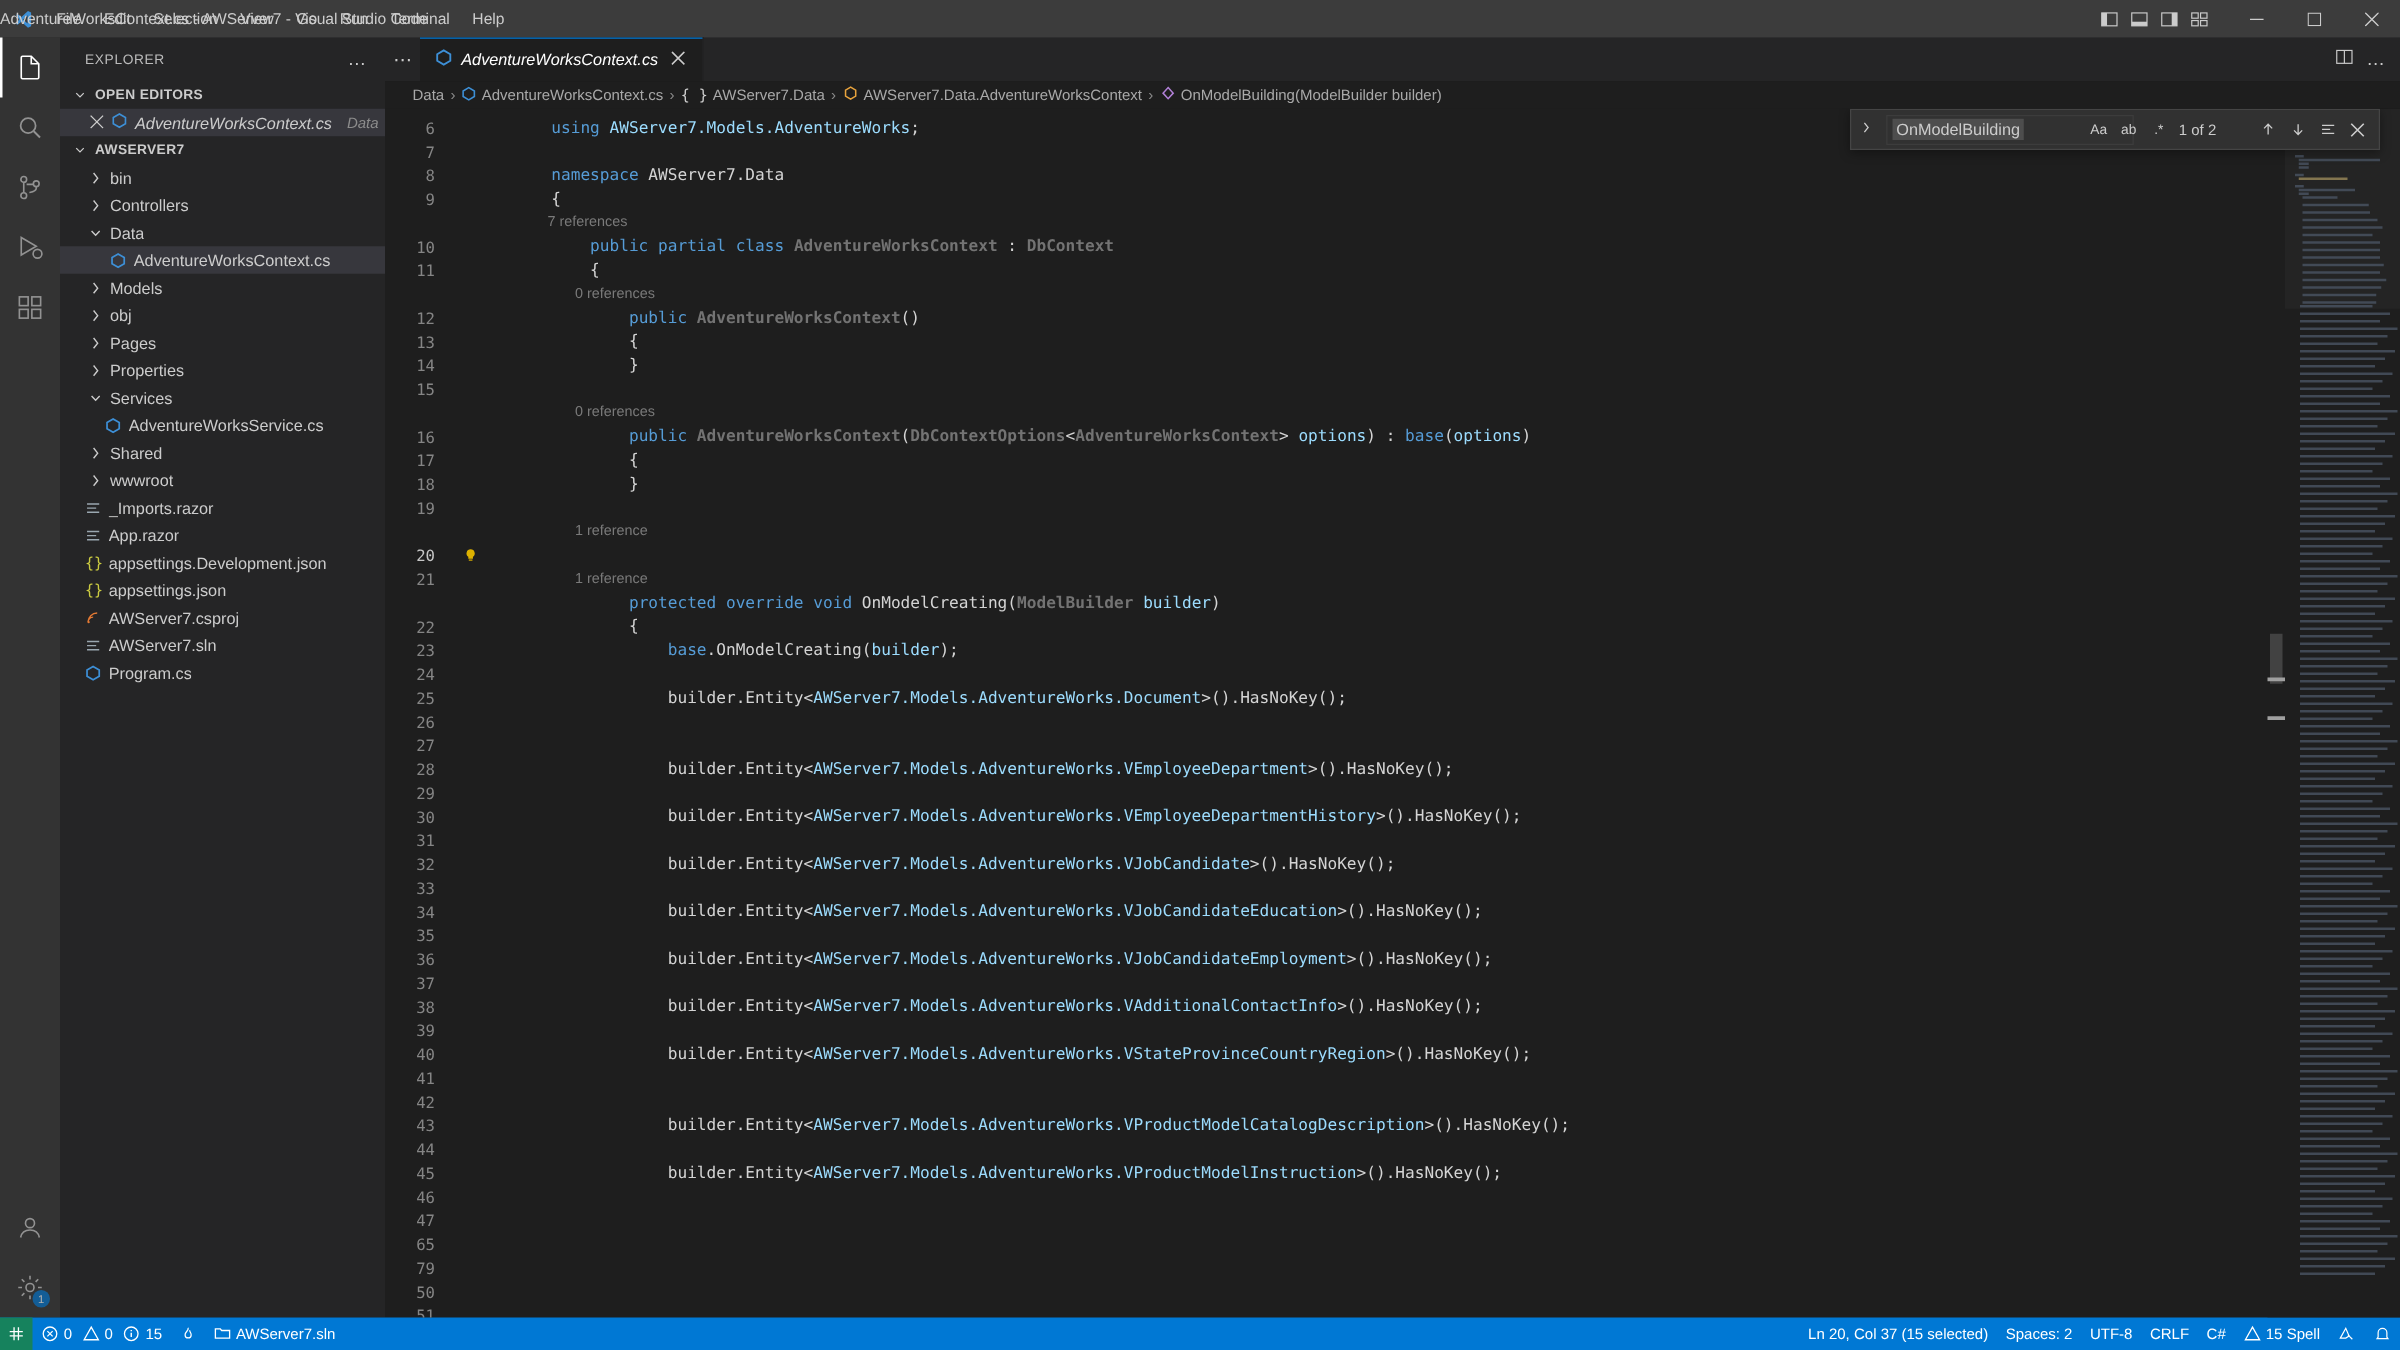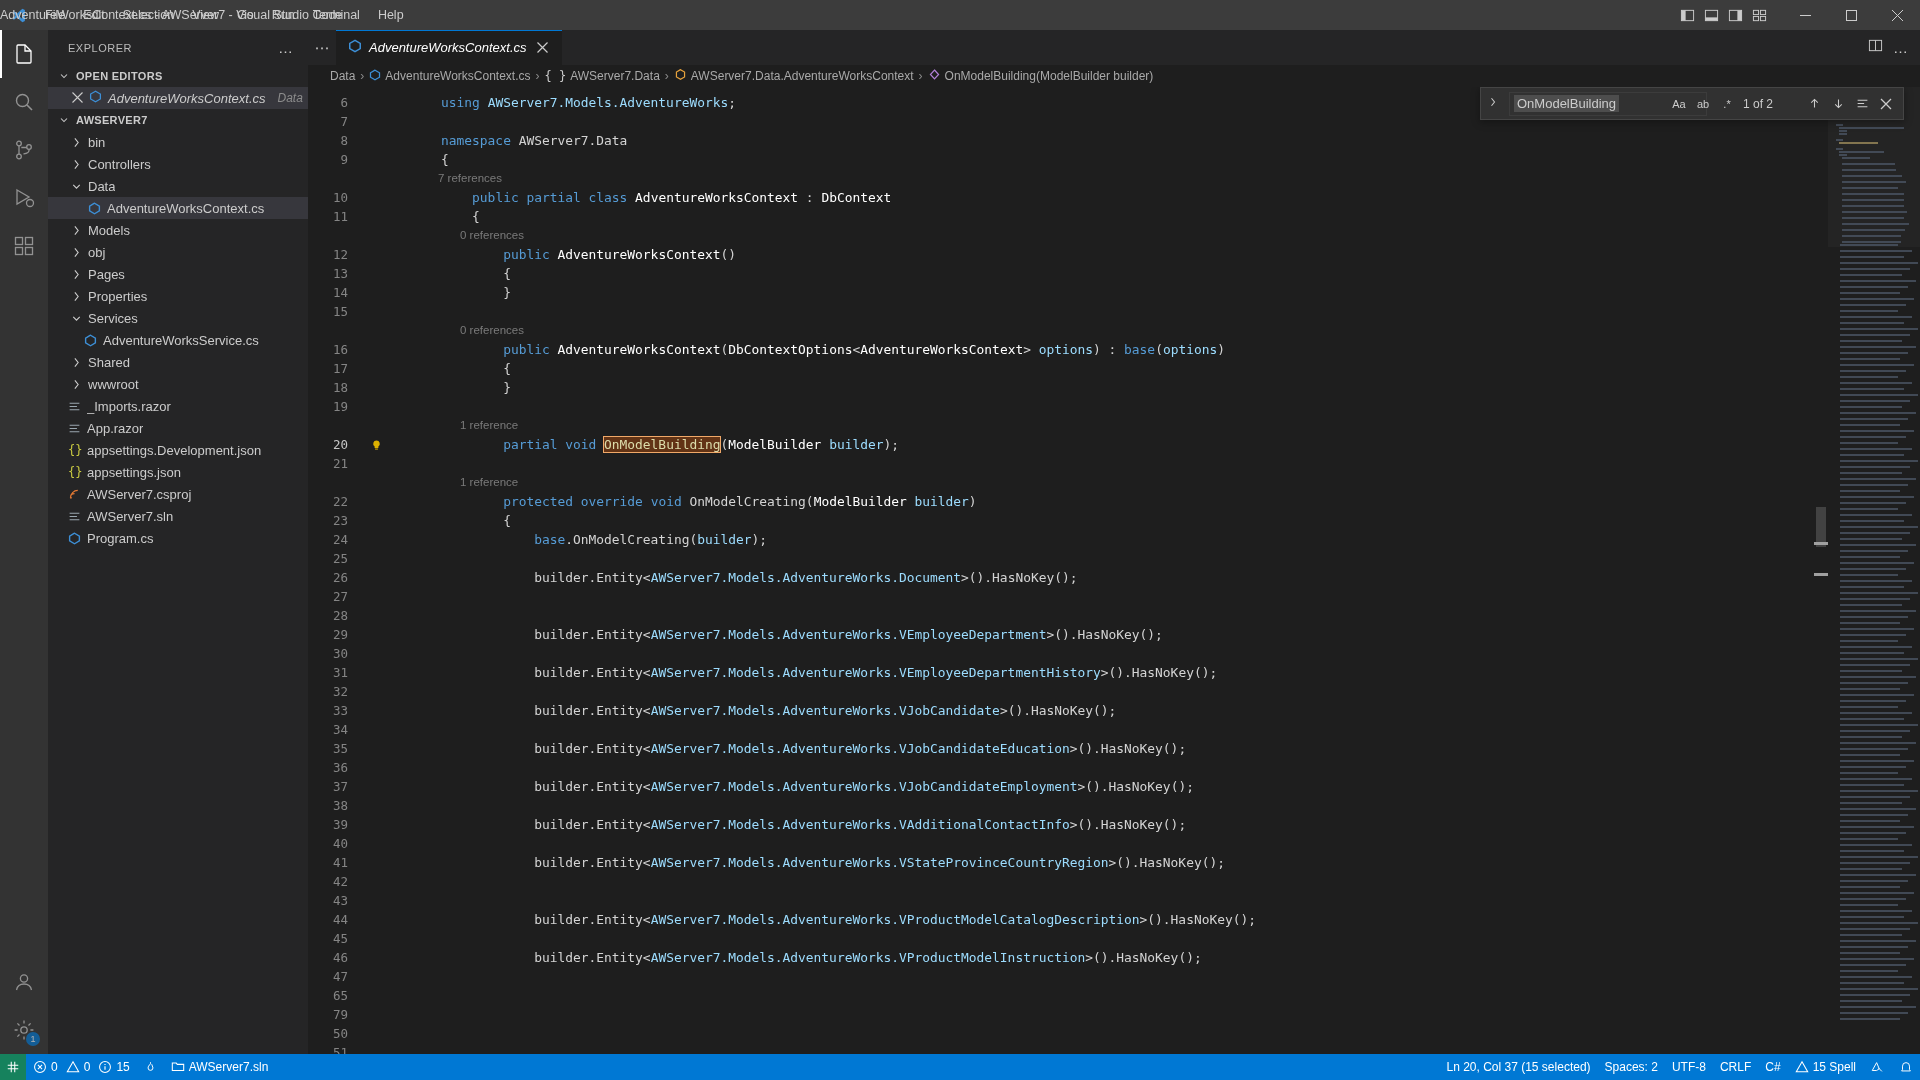--- a/index.html
+++ b/index.html
@@ -126,21 +126,21 @@
   .codecol {
     flex: 1; font-family: "DejaVu Sans Mono", monospace; font-size: 12.9px;
     padding-top: 6px; position: relative; min-width:0; overflow:hidden;
   }
   .cline { height: 19px; line-height: 19px; white-space: pre; }
   .ref-lens { height: 19px; line-height: 19px; font-size: 11.5px; color: #7a7a7a;
     font-family: "Liberation Sans", sans-serif; }
 
   
   .k  { color: #569cd6; }   
-  .ty { color: #ffffff; }   
+  .ty { color: #737373; font-weight: bold; }   
   .id { color: #9cdcfe; }   
   .fn { color: #dcdcaa; }   
   .pl { color: #d4d4d4; }   
   .hl { background: #623315; outline: 1px solid #f0a868; }
 
   
   .minimap {
     width: 92px; flex: 0 0 92px; background: #1e1e1e; position: relative; overflow:hidden;
     border-left: 0px;
   }
@@ -734,21 +734,20 @@
             <div class="cline"><span class="pl">            </span><span class="k">public</span><span class="pl"> </span><span class="ty">AdventureWorksContext</span><span class="pl">()</span></div>
             <div class="cline"><span class="pl">            {</span></div>
             <div class="cline"><span class="pl">            }</span></div>
             <div class="cline">&nbsp;</div>
             <div class="ref-lens" style="padding-left: 50px;">0 references</div>
             <div class="cline"><span class="pl">            </span><span class="k">public</span><span class="pl"> </span><span class="ty">AdventureWorksContext</span><span class="pl">(</span><span class="ty">DbContextOptions</span><span class="pl">&lt;</span><span class="ty">AdventureWorksContext</span><span class="pl">&gt; </span><span class="id">options</span><span class="pl">) : </span><span class="k">base</span><span class="pl">(</span><span class="id">options</span><span class="pl">)</span></div>
             <div class="cline"><span class="pl">            {</span></div>
             <div class="cline"><span class="pl">            }</span></div>
             <div class="cline">&nbsp;</div>
             <div class="ref-lens" style="padding-left: 50px;">1 reference</div>
-            <div class="cline"><span class="pl">            </span><span class="k">partial</span><span class="pl"> </span><span class="k">void</span><span class="pl"> </span><span class="fn hl">OnModelBuilding</span><span class="pl">(</span><span class="ty">ModelBuilder</span><span class="pl"> </span><span class="id">builder</span><span class="pl">);</span></div>
             <div class="cline">&nbsp;</div>
             <div class="ref-lens" style="padding-left: 50px;">1 reference</div>
             <div class="cline"><span class="pl">            </span><span class="k">protected</span><span class="pl"> </span><span class="k">override</span><span class="pl"> </span><span class="k">void</span><span class="pl"> </span><span class="pl">OnModelCreating</span><span class="pl">(</span><span class="ty">ModelBuilder</span><span class="pl"> </span><span class="id">builder</span><span class="pl">)</span></div>
             <div class="cline"><span class="pl">            {</span></div>
             <div class="cline"><span class="pl">                </span><span class="k">base</span><span class="pl">.</span><span class="pl">OnModelCreating</span><span class="pl">(</span><span class="id">builder</span><span class="pl">);</span></div>
             <div class="cline">&nbsp;</div>
             <div class="cline"><span class="pl">                </span><span class="pl">builder</span><span class="pl">.</span><span class="pl">Entity</span><span class="pl">&lt;</span><span class="id">AWServer7.Models.AdventureWorks.Document</span><span class="pl">&gt;().</span><span class="pl">HasNoKey</span><span class="pl">();</span></div>
             <div class="cline">&nbsp;</div>
             <div class="cline">&nbsp;</div>
             <div class="cline"><span class="pl">                </span><span class="pl">builder</span><span class="pl">.</span><span class="pl">Entity</span><span class="pl">&lt;</span><span class="id">AWServer7.Models.AdventureWorks.VEmployeeDepartment</span><span class="pl">&gt;().</span><span class="pl">HasNoKey</span><span class="pl">();</span></div>

